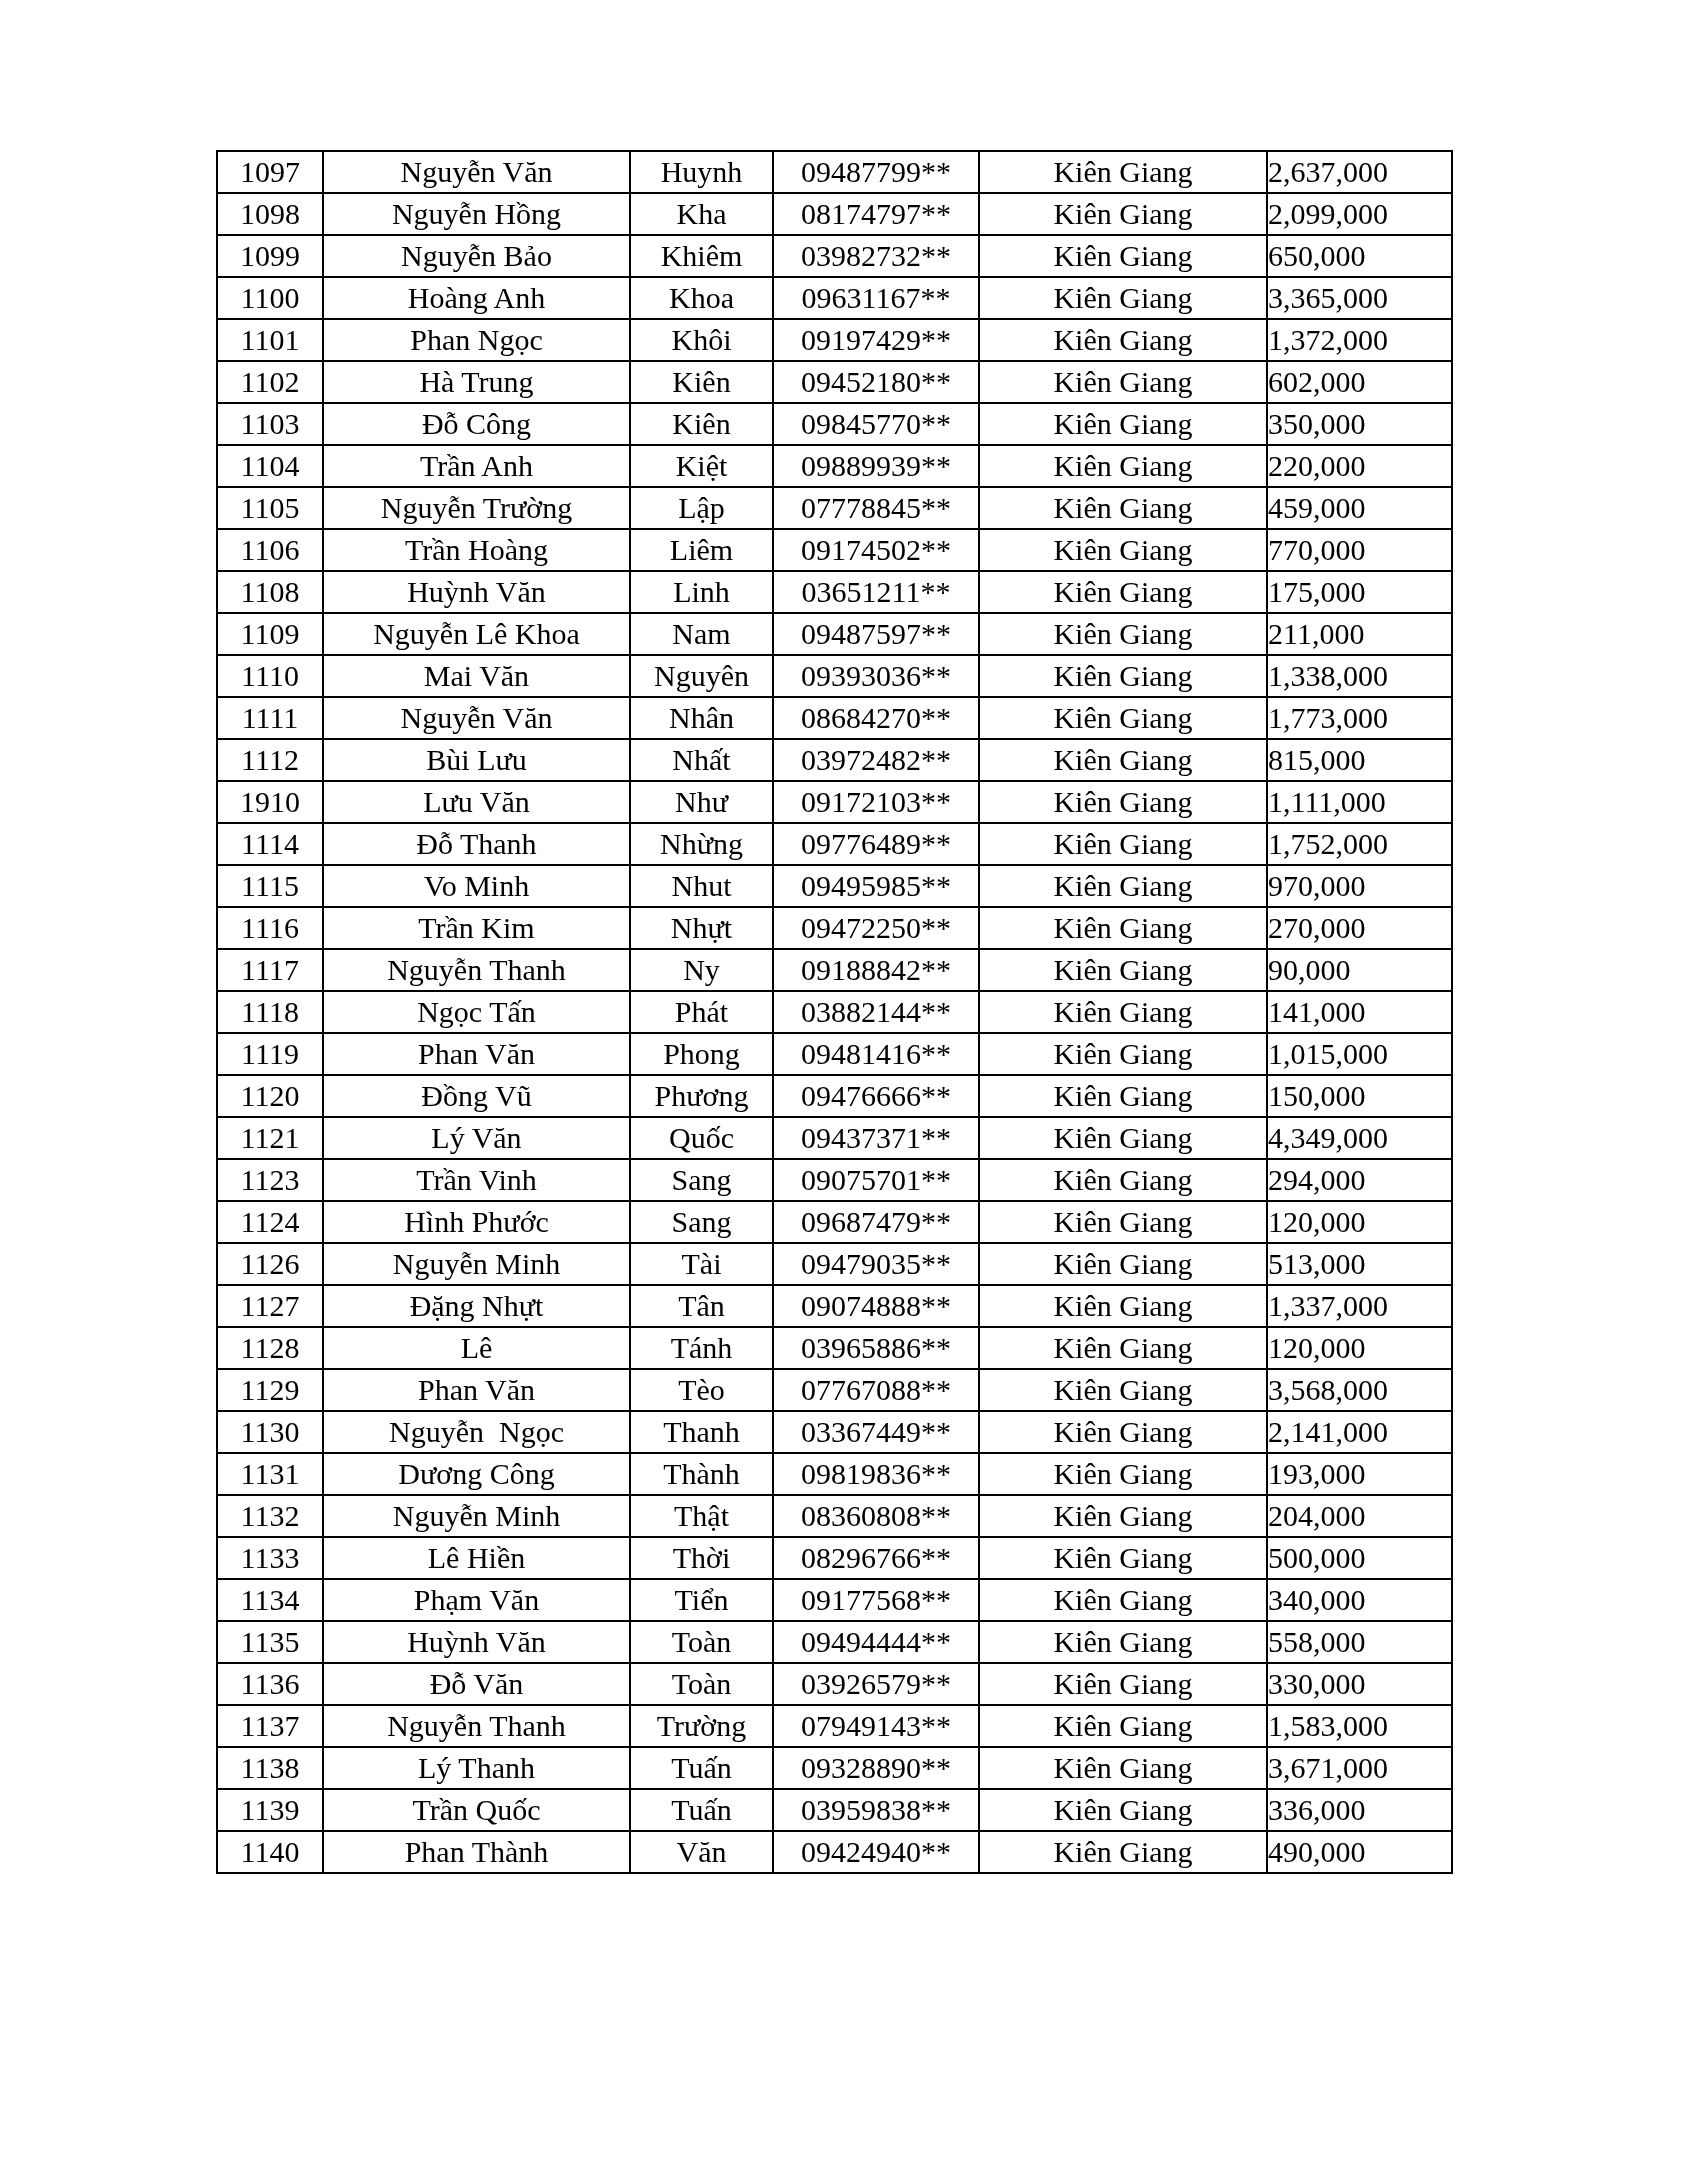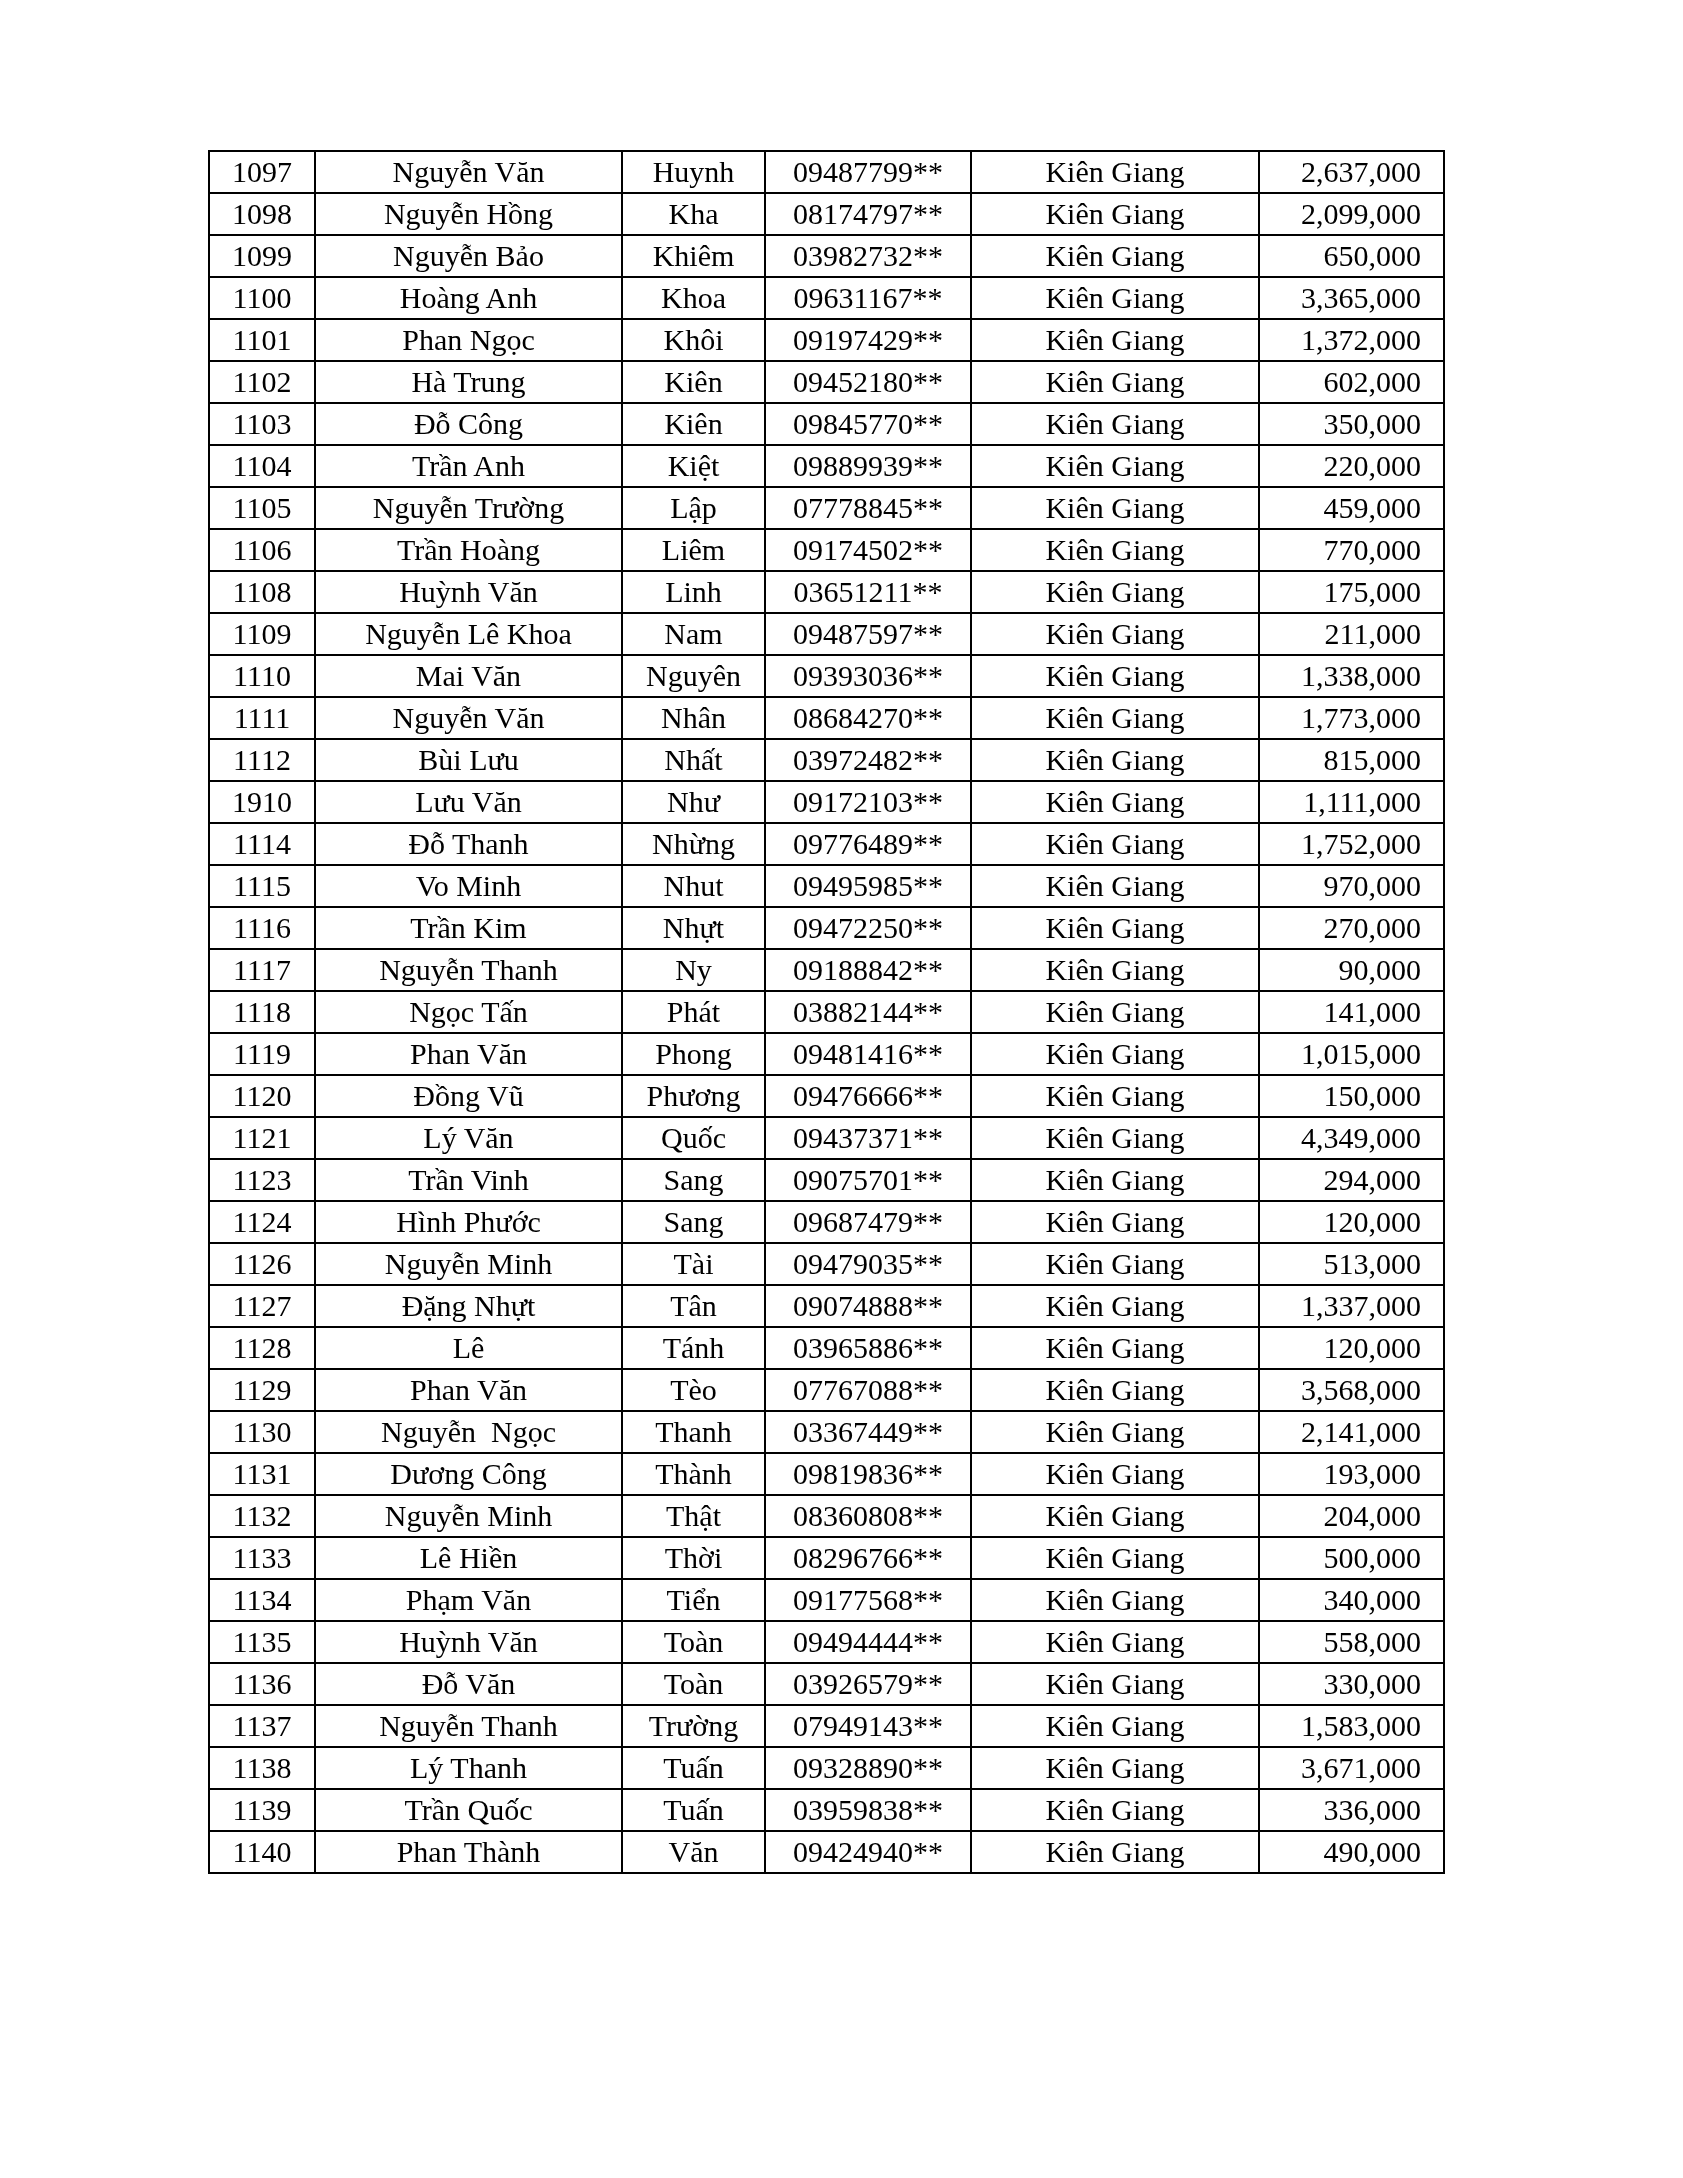--- a/index.html
+++ b/index.html
@@ -9,39 +9,39 @@
   }
   .sheet {
     position: relative;
     width: 1683px;
     height: 2178px;
     background: #ffffff;
     overflow: hidden;
   }
   table.records {
     position: absolute;
-    left: 208px;
+    left: 216px;
     top: 150px;
     border-collapse: collapse;
     table-layout: fixed;
     font-family: "Liberation Serif", "DejaVu Serif", serif;
     font-size: 30px;
     color: #000000;
   }
   table.records td {
     border: 2px solid #000000;
     height: 40px;
     padding: 0;
     text-align: center;
     vertical-align: middle;
     white-space: pre;
     overflow: hidden;
   }
   table.records td.col-amount {
-    text-align: right;
+    text-align: left;
     padding-right: 22px;
   }
   col.c-id       { width: 106px; }
   col.c-given    { width: 307px; }
   col.c-last     { width: 143px; }
   col.c-phone    { width: 206px; }
   col.c-province { width: 288px; }
   col.c-amount   { width: 185px; }
 </style>
 </head>

